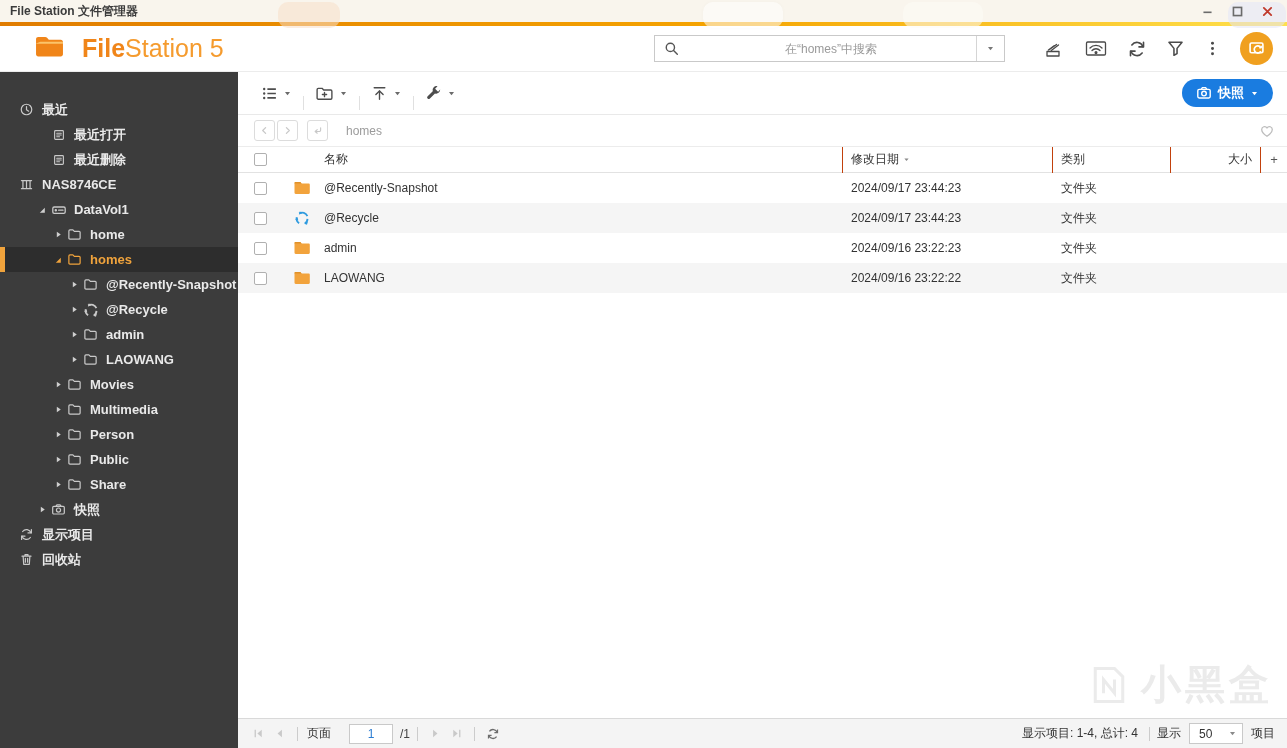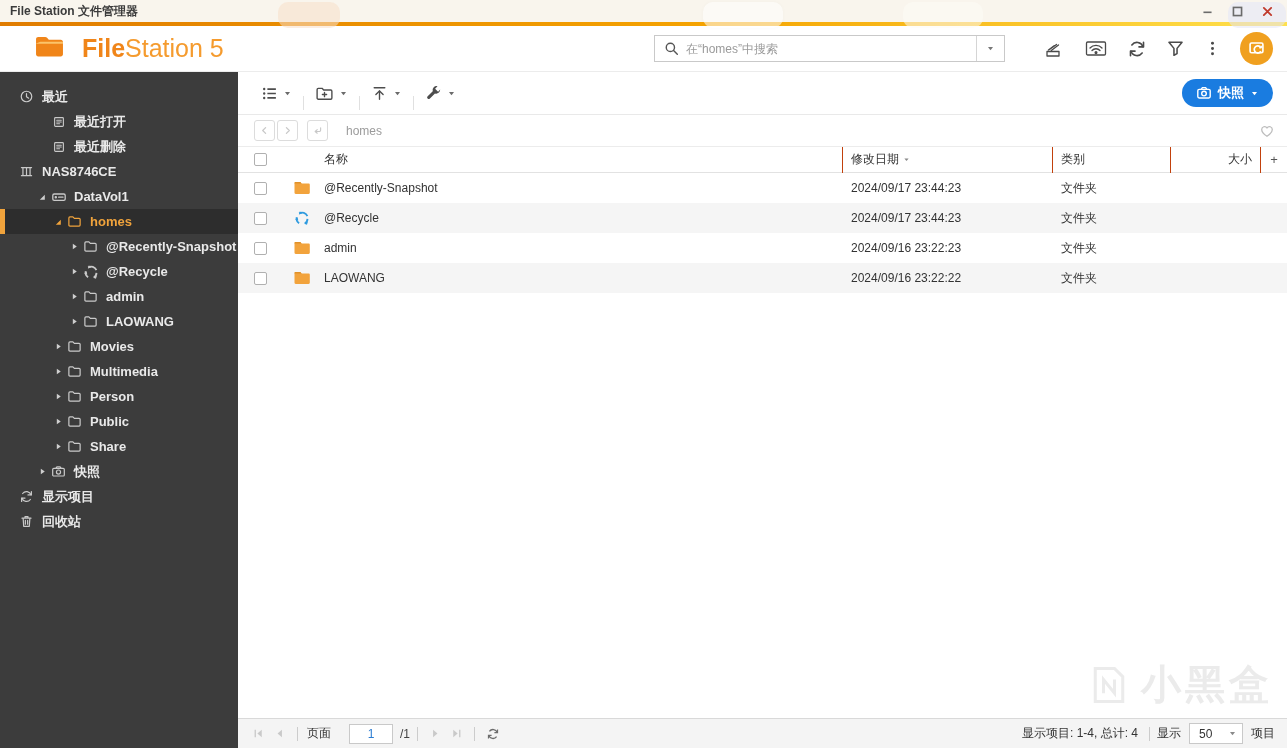--- a/index.html
+++ b/index.html
@@ -20,33 +20,33 @@
   .win-btn svg { display:block; }
   .accent-line { height:4px; background:linear-gradient(90deg,#e07c00 0%,#f5a300 55%,#ffe14d 100%); flex:0 0 auto; }
 
   
   .header { height:46px; background:#fff; display:flex; align-items:center; border-bottom:1px solid #ececec; flex:0 0 auto; }
   .logo { display:flex; align-items:center; margin-left:34px; gap:17px; }
   .logo-text { font-size:25px; color:#f08519; letter-spacing:0; }
   .logo-text b { font-weight:bold; }
   .logo-text .lt2 { font-weight:normal; color:#f59b2e; }
   .searchbox { margin-left:auto; width:351px; height:27px; border:1px solid #c9c9c9; display:flex; align-items:center; background:#fff; }
-  .searchbox input { border:none; outline:none; flex:1; font-size:12px; color:#444; height:100%; font-family:inherit; }
+  .searchbox input { border:none; outline:none; flex:1; font-size:12px; color:#444; height:100%; font-family:inherit;text-align:center; }
   .searchbox input::placeholder { color:#9a9a9a; }
   .search-ic { padding:0 7px 0 9px; color:#555; display:flex; }
   .search-drop { width:28px; height:100%; border-left:1px solid #d5d5d5; display:flex; align-items:center; justify-content:center; color:#777; cursor:pointer; }
   .header-icons { display:flex; align-items:center; gap:19px; margin-left:38px; padding-right:14px; }
   .h-ic { color:#4a4a4a; display:flex; cursor:pointer; }
   .theme-btn { width:33px; height:33px; border-radius:50%; background:#f0a01f; display:flex; align-items:center; justify-content:center; cursor:pointer; }
 
   
   .bodyrow { flex:1; display:flex; min-height:0; }
 
   
-  .sidebar { width:238px; background:#3c3c3c; overflow:hidden; padding-top:12px; flex:0 0 auto; }
+  .sidebar { width:238px; background:#3c3c3c; overflow:hidden; padding-top:25px; flex:0 0 auto; }
   .side-item { height:25px; display:flex; align-items:center; color:#e9e9e9; font-size:13px; font-weight:bold; cursor:pointer; position:relative; }
   .side-item .expander { width:12px; height:12px; display:flex; align-items:center; justify-content:center; color:#cfcfcf; flex:0 0 auto; }
   .side-item .side-icon { width:17px; height:17px; margin:0 7px 0 2px; display:flex; align-items:center; justify-content:center; color:#c9c9c9; flex:0 0 auto; }
   .side-label { white-space:nowrap; }
   .lvl0 { padding-left:16px; }
   .lvl1 { padding-left:36px; }
   .lvl2 { padding-left:52px; }
   .lvl3 { padding-left:68px; }
   .side-item.selected { background:#2d2d2d; color:#f0a33c; }
   .side-item.selected .side-icon, .side-item.selected .expander { color:#f0a33c; }
@@ -252,20 +252,33 @@
           </span>
           <span class="side-icon">
             <svg width="16" height="16" viewBox="0 0 16 16" fill="none" stroke="currentColor" stroke-width="1.3" stroke-linecap="round" stroke-linejoin="round">
               <rect x="1.8" y="5" width="12.4" height="6.4" rx="1.4"></rect>
               <circle cx="4.8" cy="8.2" r=".6" fill="currentColor"></circle>
               <path d="M7.6 8.2h4.4"></path>
             </svg>
           </span>
           <span class="side-label">DataVol1</span>
         </div>
+        <div class="side-item lvl2">
+          <span class="expander">
+            <svg width="9" height="9" viewBox="0 0 16 16">
+              <path d="M5 3l7 5-7 5z" fill="currentColor"></path>
+            </svg>
+          </span>
+          <span class="side-icon">
+            <svg width="15" height="15" viewBox="0 0 16 16" fill="none" stroke="currentColor" stroke-width="1.3" stroke-linecap="round" stroke-linejoin="round">
+              <path d="M2 4.2c0-.6.5-1.1 1.1-1.1h3.2L7.8 4.6h5.1c.6 0 1.1.5 1.1 1.1v6.1c0 .6-.5 1.1-1.1 1.1H3.1c-.6 0-1.1-.5-1.1-1.1z"></path>
+            </svg>
+          </span>
+          <span class="side-label">home</span>
+        </div>
         <div class="side-item lvl2 selected">
           <span class="expander">
             <svg width="10" height="10" viewBox="0 0 16 16">
               <path d="M12.5 4.5v8h-8z" fill="currentColor"></path>
             </svg>
           </span>
           <span class="side-icon">
             <svg width="15" height="15" viewBox="0 0 16 16" fill="none" stroke="currentColor" stroke-width="1.3" stroke-linecap="round" stroke-linejoin="round">
               <path d="M2 4.2c0-.6.5-1.1 1.1-1.1h3.2L7.8 4.6h5.1c.6 0 1.1.5 1.1 1.1v6.1c0 .6-.5 1.1-1.1 1.1H3.1c-.6 0-1.1-.5-1.1-1.1z"></path>
             </svg>

